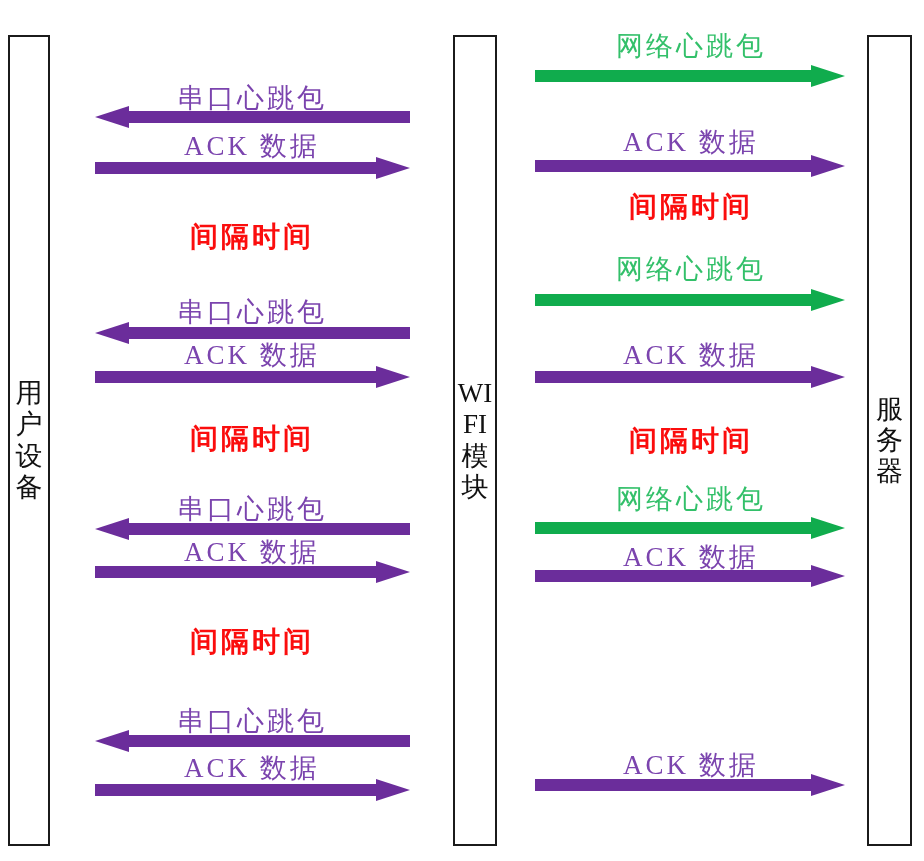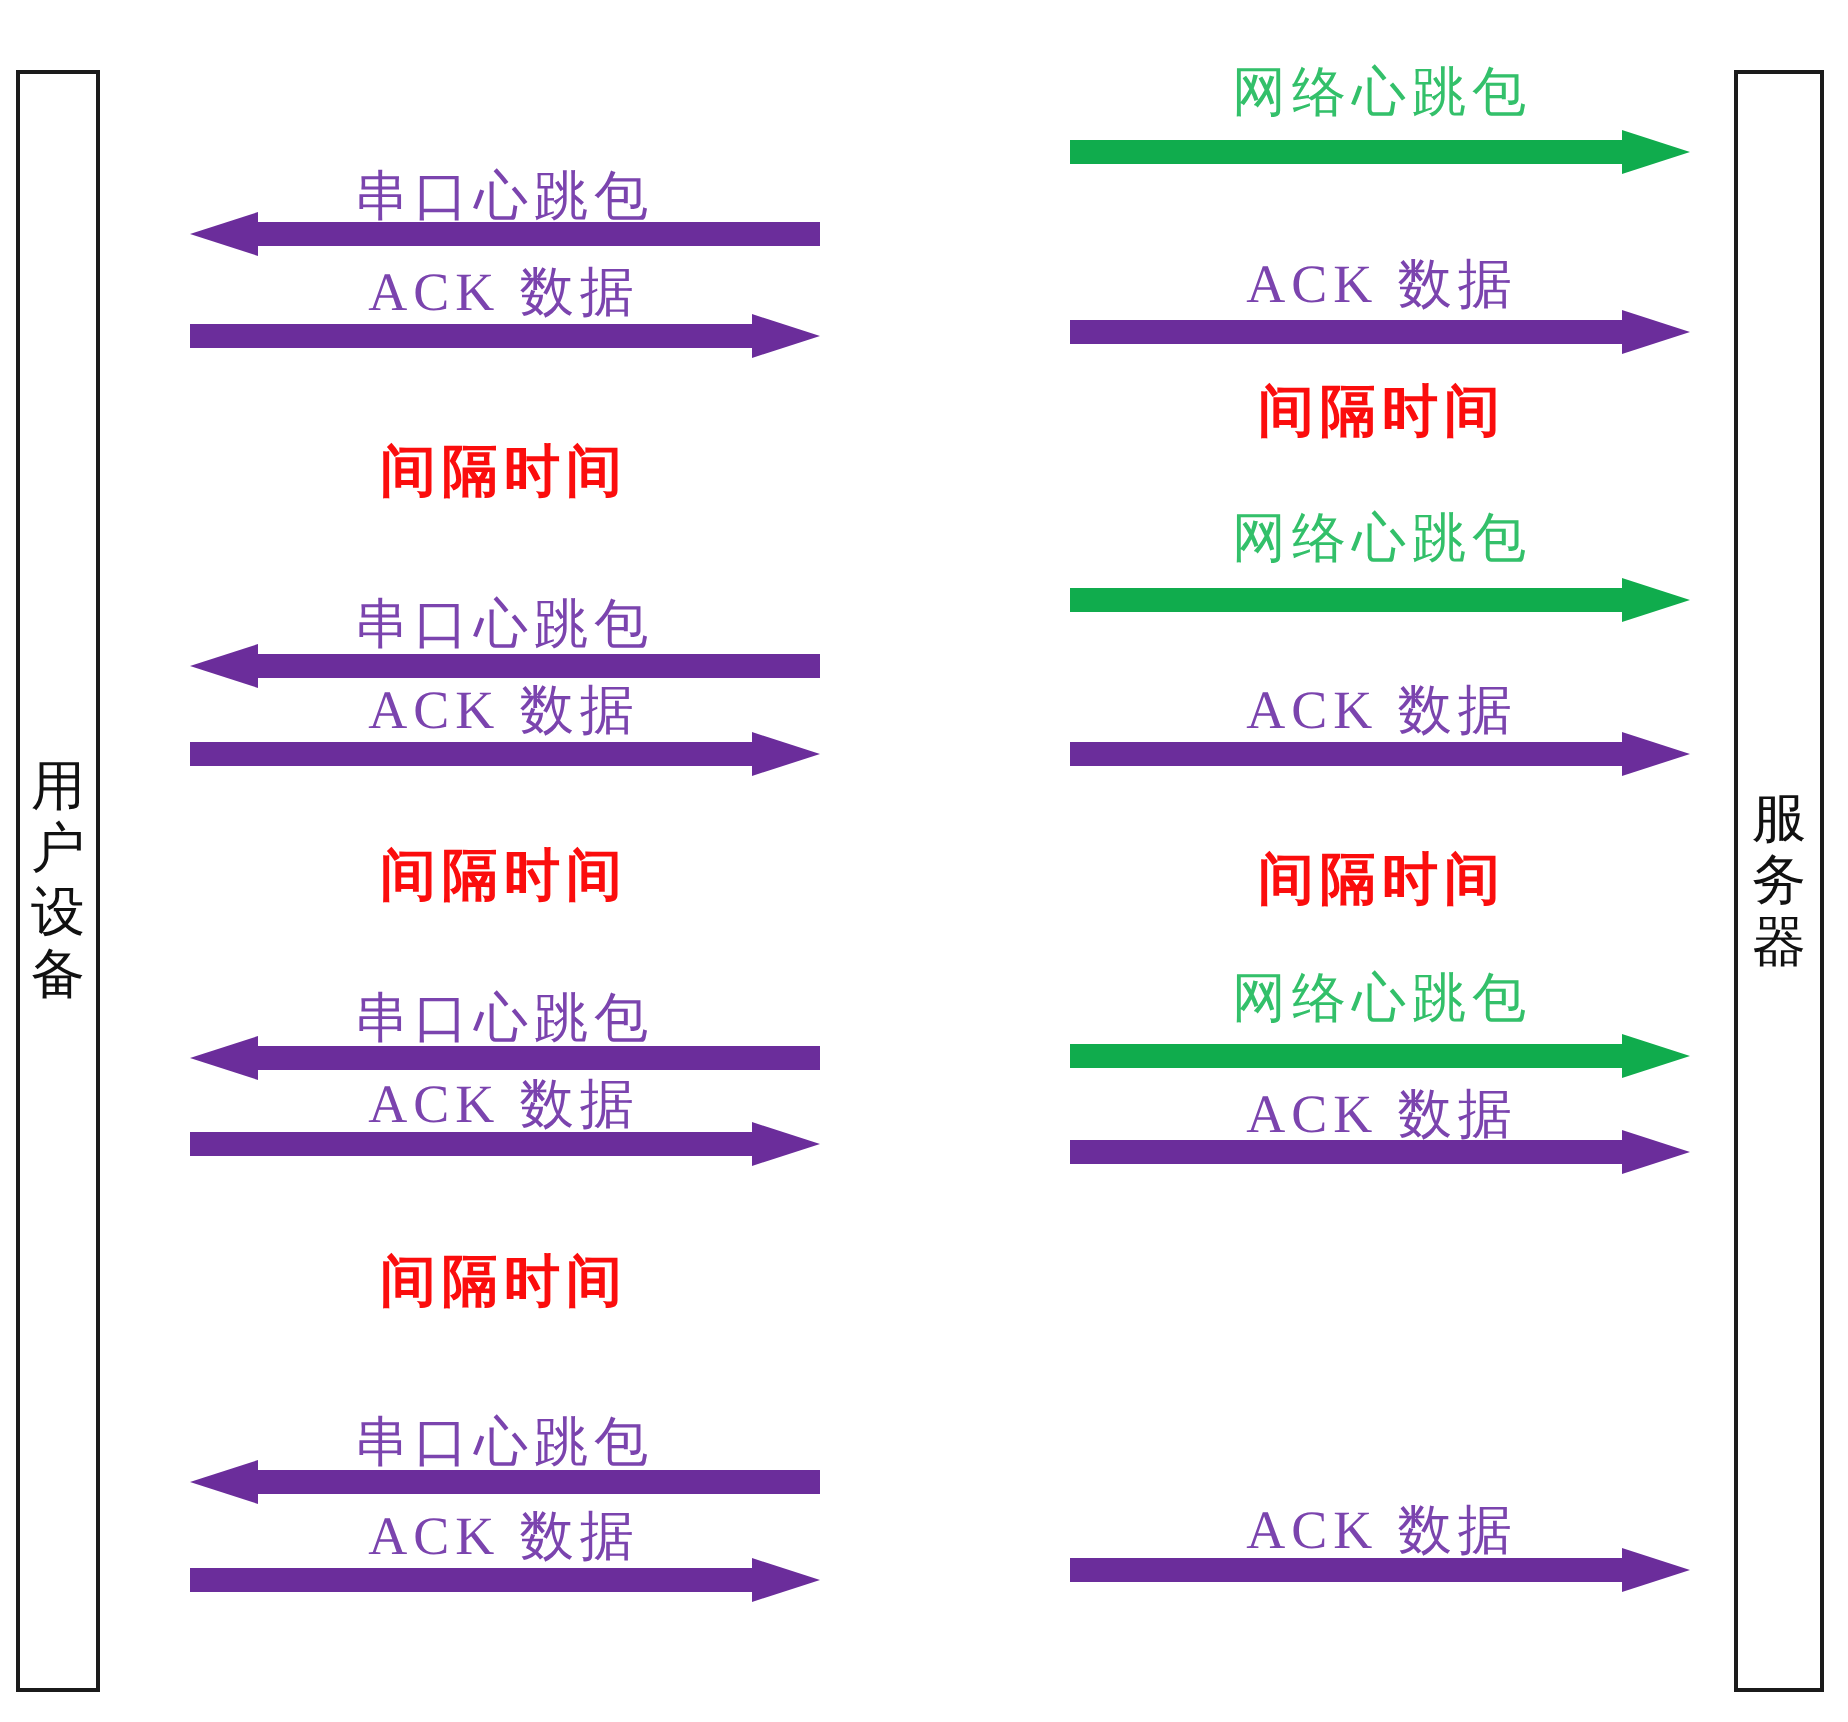--- a/index.html
+++ b/index.html
@@ -86,20 +86,28 @@
 
   <div class="col col-user">
     <span class="col-label">
         <div>用</div>
         <div>户</div>
         <div>设</div>
         <div>备</div>
       </span>
   </div>
 
+  <div class="col col-wifi">
+    <span class="col-label">
+        <div>WI</div>
+        <div>FI</div>
+        <div>模</div>
+        <div>块</div>
+      </span>
+  </div>
 
   <div class="col col-server">
     <span class="col-label">
         <div>服</div>
         <div>务</div>
         <div>器</div>
       </span>
   </div>
 
   <div id="lane-left">

